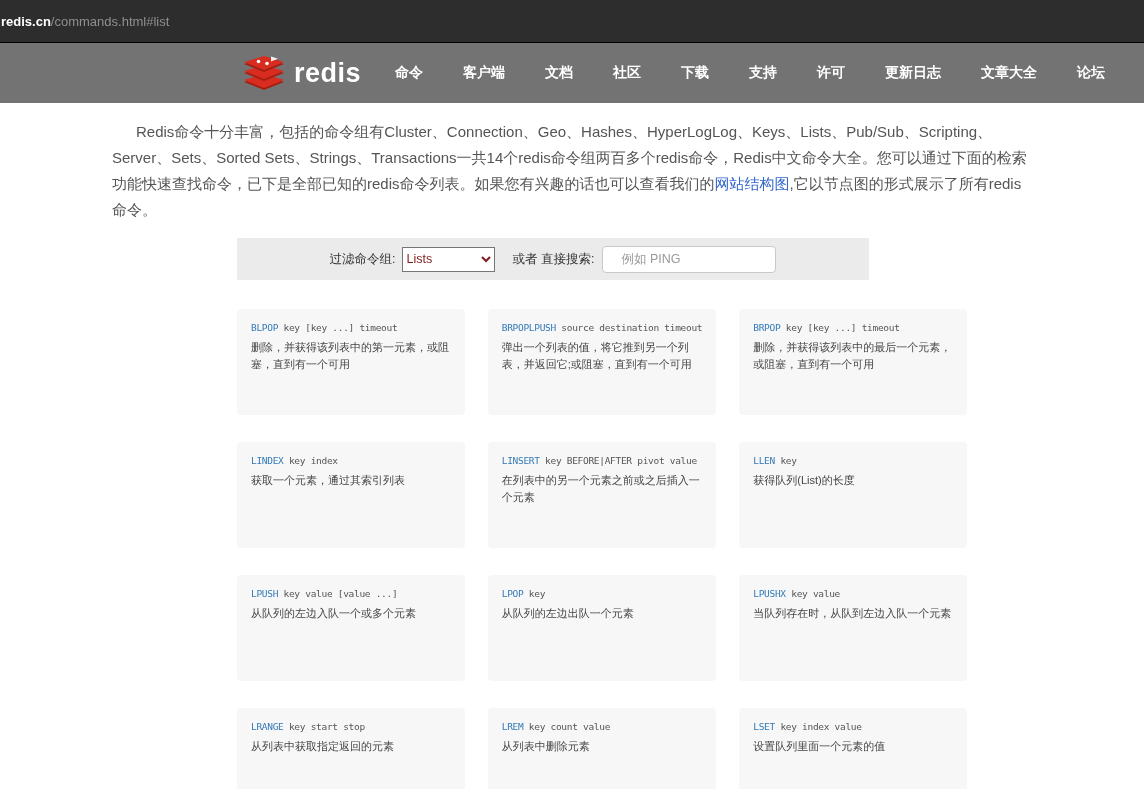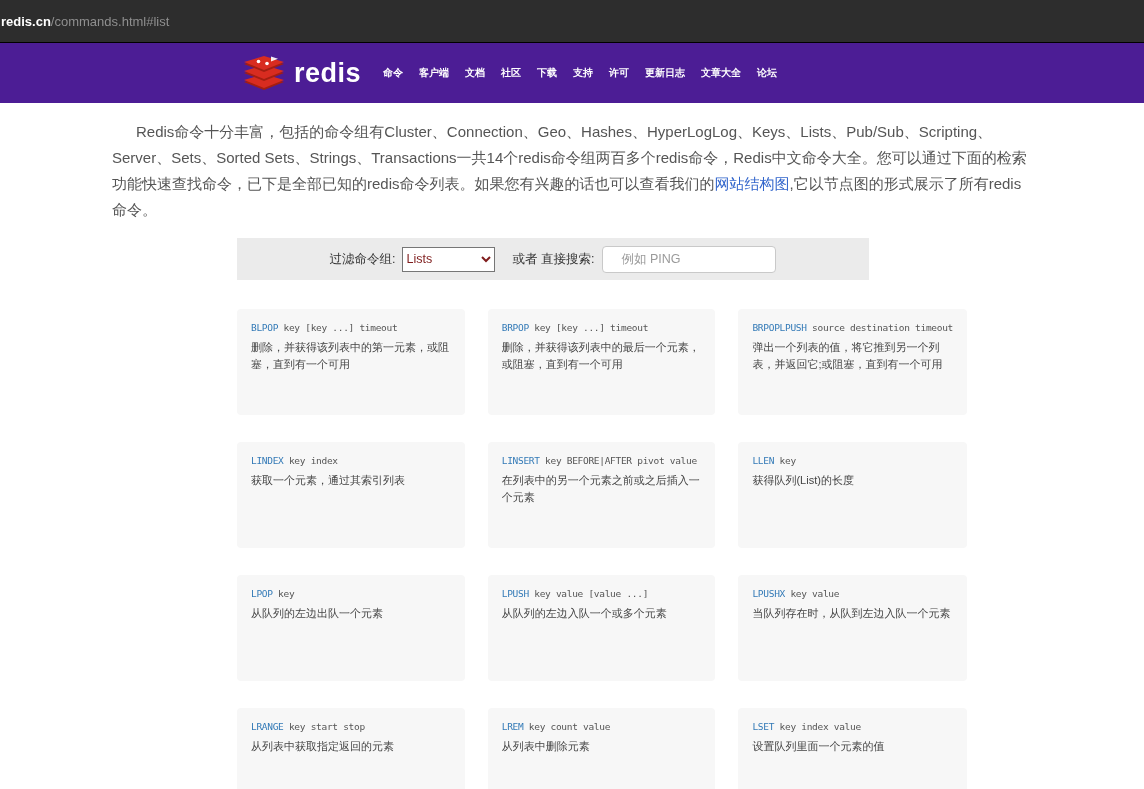--- a/index.html
+++ b/index.html
@@ -14,33 +14,33 @@
   .address-bar {
     height: 42px; background: #2d2d2d;
     display: flex; align-items: center;
     padding-left: 1px; font-size: 13px;
   }
   .addr-host { color: #ffffff; font-weight: bold; }
   .addr-path { color: #8f8f8f; }
 
   
   .navbar {
-    height: 61px; background: #4c1d95; border-top: 1px solid #000;
+    height: 61px; background: #737373; border-top: 1px solid #000;
     display: flex; align-items: center;
     padding-left: 242px;
   }
   .brand { display: flex; align-items: center; margin-right: 14px; cursor: pointer; }
   .brand-text {
     color: #fff; font-size: 27px; font-weight: bold;
     letter-spacing: .5px; margin-left: 8px; line-height: 1;
   }
   .nav-items { display: flex; align-items: center; }
   .nav-item {
-    color: #ffffff; font-size: 10px; font-weight: 600;
-    margin: 0 8px; cursor: pointer; white-space: nowrap;
+    color: #ffffff; font-size: 14px; font-weight: 600;
+    margin: 0 20px; cursor: pointer; white-space: nowrap;
   }
 
   
   .intro {
     width: 921px; margin: 16px 0 0 112px;
     font-size: 15px; line-height: 26px; color: #555;
     text-indent: 24px;
   }
   .intro a { color: #3366cc; text-decoration: none; }
 
@@ -137,55 +137,55 @@
 </div>
 
 <div class="cards-grid">
 
   <div class="card">
     <div class="cmd-title"><a class="cmd-name" href="#">BLPOP</a> <span class="cmd-args">key [key ...] timeout</span></div>
     <p class="cmd-desc">删除，并获得该列表中的第一元素，或阻塞，直到有一个可用</p>
   </div>
 
   <div class="card">
+    <div class="cmd-title"><a class="cmd-name" href="#">BRPOPLPUSH</a> <span class="cmd-args">source destination timeout</span></div>
+    <p class="cmd-desc">弹出一个列表的值，将它推到另一个列表，并返回它;或阻塞，直到有一个可用</p>
+  </div>
+
+  <div class="card">
     <div class="cmd-title"><a class="cmd-name" href="#">BRPOP</a> <span class="cmd-args">key [key ...] timeout</span></div>
     <p class="cmd-desc">删除，并获得该列表中的最后一个元素，或阻塞，直到有一个可用</p>
   </div>
 
   <div class="card">
-    <div class="cmd-title"><a class="cmd-name" href="#">BRPOPLPUSH</a> <span class="cmd-args">source destination timeout</span></div>
-    <p class="cmd-desc">弹出一个列表的值，将它推到另一个列表，并返回它;或阻塞，直到有一个可用</p>
-  </div>
-
-  <div class="card">
     <div class="cmd-title"><a class="cmd-name" href="#">LINDEX</a> <span class="cmd-args">key index</span></div>
     <p class="cmd-desc">获取一个元素，通过其索引列表</p>
   </div>
 
   <div class="card">
     <div class="cmd-title"><a class="cmd-name" href="#">LINSERT</a> <span class="cmd-args">key BEFORE|AFTER pivot value</span></div>
     <p class="cmd-desc">在列表中的另一个元素之前或之后插入一个元素</p>
   </div>
 
   <div class="card">
     <div class="cmd-title"><a class="cmd-name" href="#">LLEN</a> <span class="cmd-args">key</span></div>
     <p class="cmd-desc">获得队列(List)的长度</p>
   </div>
 
   <div class="card">
+    <div class="cmd-title"><a class="cmd-name" href="#">LPUSH</a> <span class="cmd-args">key value [value ...]</span></div>
+    <p class="cmd-desc">从队列的左边入队一个或多个元素</p>
+  </div>
+
+  <div class="card">
     <div class="cmd-title"><a class="cmd-name" href="#">LPOP</a> <span class="cmd-args">key</span></div>
     <p class="cmd-desc">从队列的左边出队一个元素</p>
   </div>
 
   <div class="card">
-    <div class="cmd-title"><a class="cmd-name" href="#">LPUSH</a> <span class="cmd-args">key value [value ...]</span></div>
-    <p class="cmd-desc">从队列的左边入队一个或多个元素</p>
-  </div>
-
-  <div class="card">
     <div class="cmd-title"><a class="cmd-name" href="#">LPUSHX</a> <span class="cmd-args">key value</span></div>
     <p class="cmd-desc">当队列存在时，从队到左边入队一个元素</p>
   </div>
 
   <div class="card">
     <div class="cmd-title"><a class="cmd-name" href="#">LRANGE</a> <span class="cmd-args">key start stop</span></div>
     <p class="cmd-desc">从列表中获取指定返回的元素</p>
   </div>
 
   <div class="card">

